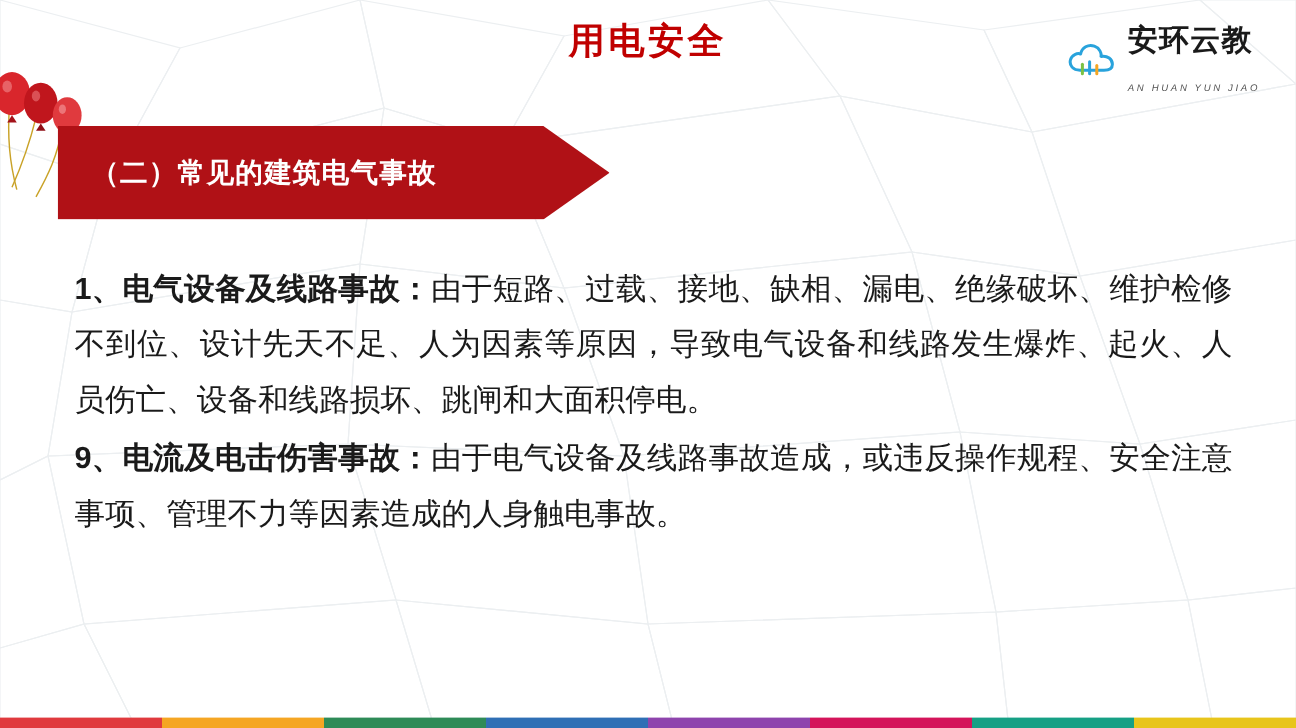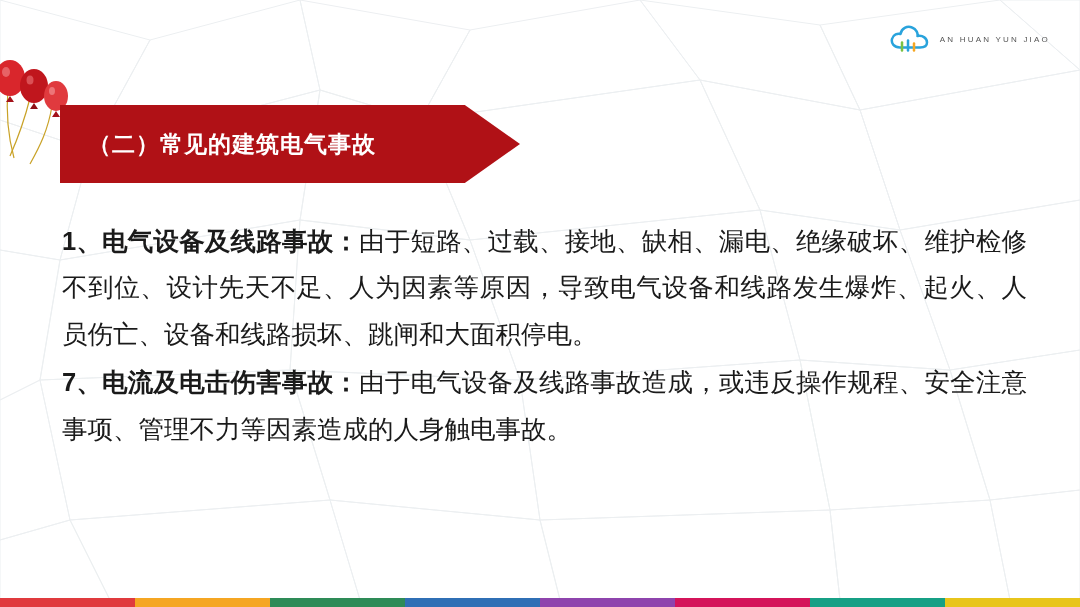--- a/index.html
+++ b/index.html
@@ -59,37 +59,38 @@
   .logo-main {
     font-size: 25px;
     font-weight: bold;
     color: #1a1a1a;
     letter-spacing: 1px;
   }
   .logo-sub {
     font-size: 8px;
     color: #555;
     letter-spacing: 2.2px;
-    margin-top: 2px;
+    margin-top: 23px;
     text-align: center;
+    font-style: italic;
   }
 
   
   .balloons {
     position: absolute;
     left: 0;
     top: 60px;
     width: 90px;
     height: 150px;
   }
 
   
   .banner {
     position: absolute;
-    left: 60px;
+    left: 48px;
     top: 105px;
     width: 460px;
     height: 78px;
   }
   .banner-shape {
     position: absolute;
     inset: 0;
     background: #b01116;
     clip-path: polygon(0 0, 88% 0, 100% 50%, 88% 100%, 0 100%);
   }
@@ -167,31 +168,33 @@
         <polygon points="0,540 70,520 110,600 0,600"></polygon>
         <polygon points="70,520 330,500 360,600 110,600"></polygon>
         <polygon points="330,500 540,520 560,600 360,600"></polygon>
         <polygon points="540,520 830,510 840,600 560,600"></polygon>
         <polygon points="830,510 990,500 1010,600 840,600"></polygon>
         <polygon points="990,500 1080,490 1080,600 1010,600"></polygon>
       </g>
     </svg>
   </div>
 
+  <div class="slide-title">用电安全</div>
 
   <div class="logo">
     <span class="logo-mark">
       <svg viewBox="0 0 84 66" width="42" height="34" aria-hidden="true">
         <path d="M20 50 C8 50 2 42 4 33 C6 24 16 21 21 23 C23 12 34 6 44 10 C53 13 56 22 55 27 C66 25 74 32 74 40 C74 48 67 50 60 50 Z" fill="none" stroke="#29a3dc" stroke-width="5" stroke-linejoin="round" stroke-linecap="round"></path>
         <path d="M24 40 L24 56" stroke="#7ac143" stroke-width="5" stroke-linecap="round"></path>
         <path d="M36 36 L36 56" stroke="#29a3dc" stroke-width="5" stroke-linecap="round"></path>
         <path d="M48 42 L48 56" stroke="#f5a623" stroke-width="5" stroke-linecap="round"></path>
       </svg>
     </span>
     <span class="logo-text">
+      <span class="logo-main">安环云教</span>
       <span class="logo-sub">AN HUAN YUN JIAO</span>
     </span>
   </div>
 
   <div class="balloons">
     <svg viewBox="0 0 90 150" width="90" height="150" aria-hidden="true">
       <path d="M30 38 C24 62 18 78 10 96" stroke="#c9a227" stroke-width="1.2" fill="none"></path>
       <path d="M52 46 C48 70 40 86 30 104" stroke="#c9a227" stroke-width="1.2" fill="none"></path>
       <path d="M8 28 C6 52 8 76 14 98" stroke="#c9a227" stroke-width="1.2" fill="none"></path>
       <ellipse cx="10" cy="18" rx="15" ry="18" fill="#d9262c"></ellipse>
@@ -209,21 +212,21 @@
   <div class="banner">
     <div class="banner-shape"></div>
     <div class="banner-label">（二）常见的建筑电气事故</div>
   </div>
 
   <div class="body-text">
     <p class="para">
       <span class="lead">1、电气设备及线路事故：</span><span>由于短路、过载、接地、缺相、漏电、绝缘破坏、维护检修不到位、设计先天不足、人为因素等原因，导致电气设备和线路发生爆炸、起火、人员伤亡、设备和线路损坏、跳闸和大面积停电。</span>
     </p>
     <p class="para">
-      <span class="lead">7、电流及电击伤害事故：</span><span>由于电气设备及线路事故造成，或违反操作规程、安全注意事项、管理不力等因素造成的人身触电事故。</span>
+      <span class="lead">9、电流及电击伤害事故：</span><span>由于电气设备及线路事故造成，或违反操作规程、安全注意事项、管理不力等因素造成的人身触电事故。</span>
     </p>
   </div>
 
   <div class="footer-strip">
       <span style="background: rgb(224, 58, 62);"></span>
       <span style="background: rgb(245, 166, 35);"></span>
       <span style="background: rgb(46, 139, 87);"></span>
       <span style="background: rgb(47, 111, 181);"></span>
       <span style="background: rgb(142, 68, 173);"></span>
       <span style="background: rgb(212, 20, 90);"></span>

